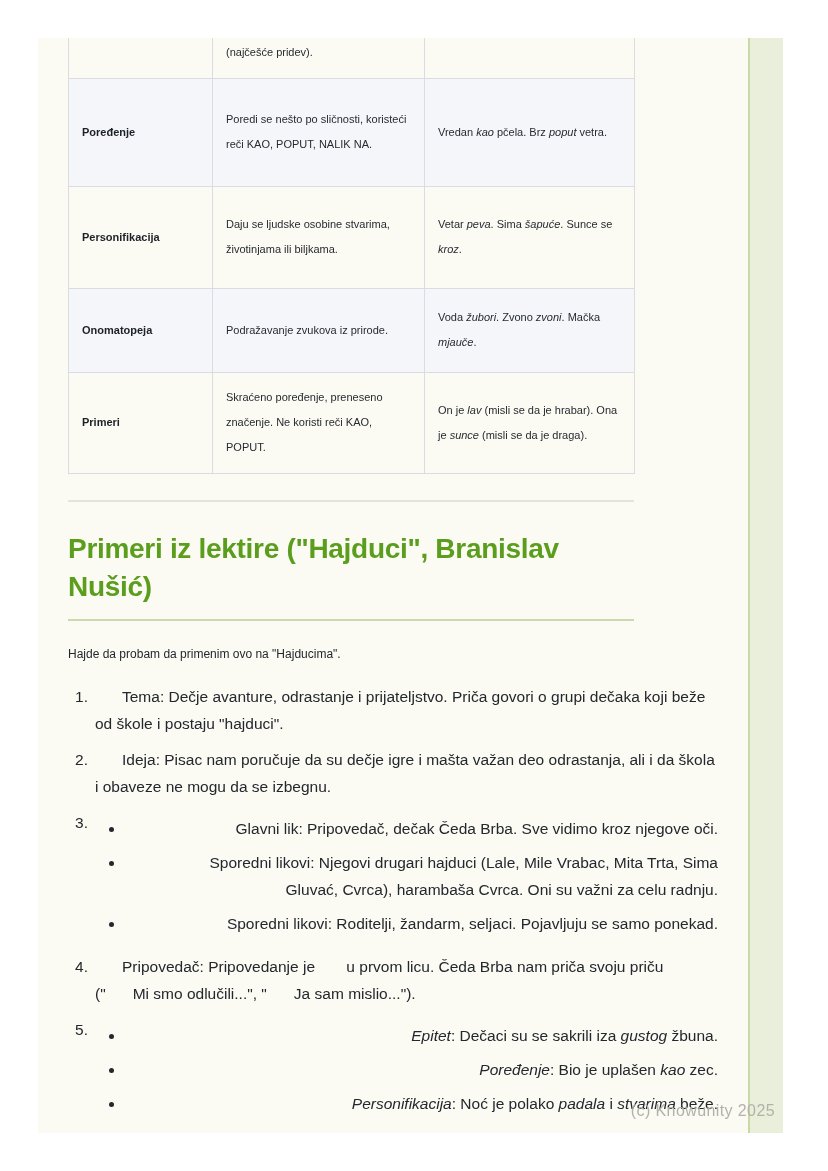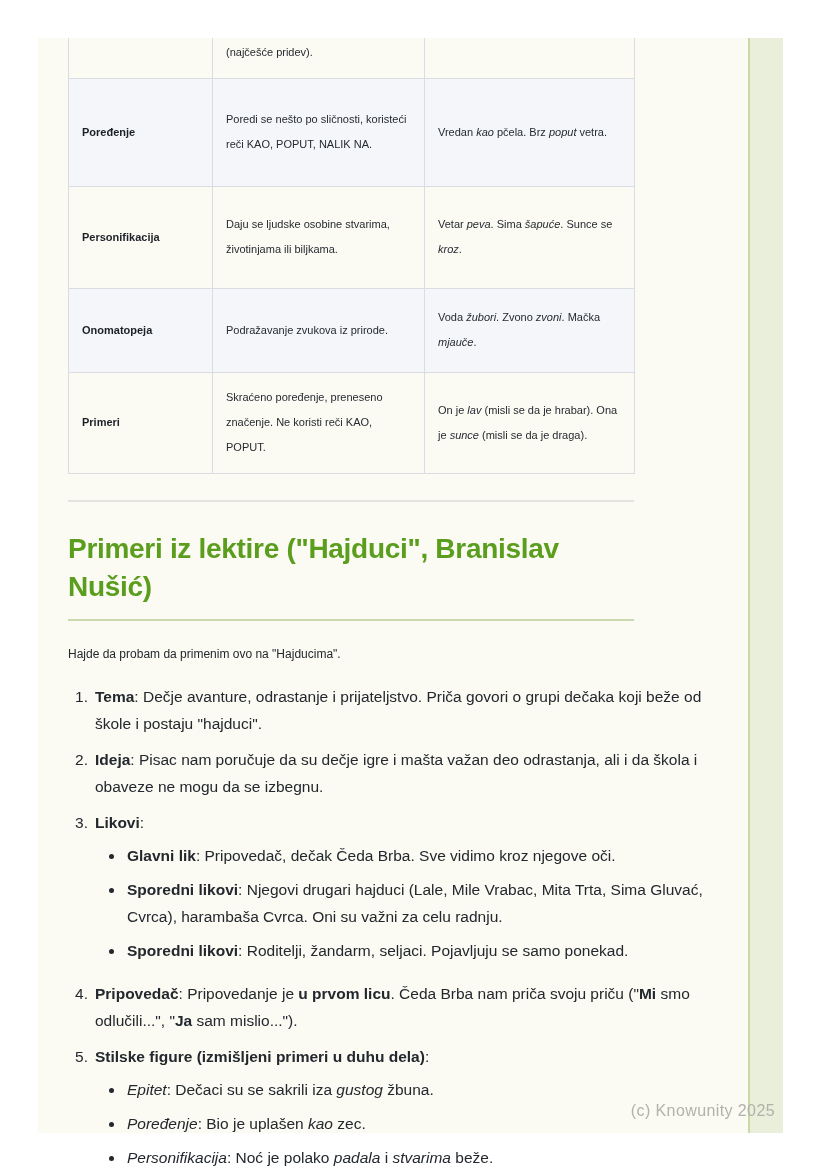--- a/index.html
+++ b/index.html
@@ -9,21 +9,21 @@
   }
   body {
     width: 828px;
     height: 1171px;
     position: relative;
     overflow: hidden;
     font-family: "Liberation Sans", sans-serif;
     color: #23282e;
     -webkit-font-smoothing: antialiased;
   }
-  .b { font-weight: 700; }
+  .b { font-weight: 400; margin-left: 27px; }
   .i { font-style: italic; }
 
   .content-page {
     position: absolute;
     left: 38px;
     top: 38px;
     width: 710px;
     height: 1095px;
     background: #fbfaf3;
   }
@@ -130,20 +130,21 @@
   ol.numbered .item-body { flex: 1 1 auto; }
 
   ul.bullets {
     margin: 6px 0 0 0;
     padding-left: 30px;
     list-style: disc;
   }
   ul.bullets > li {
     margin-bottom: 7px;
     padding-left: 2px;
+    text-align: right;
   }
 </style>
 </head>
 <body>
 
 <div class="content-page">
   <div class="page-inner">
 
     <table class="fig-table">
       <colgroup>
@@ -191,36 +192,34 @@
         <span class="num">1.</span>
         <div class="item-body"><span class="b">Tema</span><span>: Dečje avanture, odrastanje i prijateljstvo. Priča govori o grupi dečaka koji beže od škole i postaju "hajduci".</span></div>
       </li>
       <li>
         <span class="num">2.</span>
         <div class="item-body"><span class="b">Ideja</span><span>: Pisac nam poručuje da su dečje igre i mašta važan deo odrastanja, ali i da škola i obaveze ne mogu da se izbegnu.</span></div>
       </li>
       <li>
         <span class="num">3.</span>
         <div class="item-body">
-          <div><span class="b">Likovi</span><span>:</span></div>
           <ul class="bullets">
             <li><span class="b">Glavni lik</span><span>: Pripovedač, dečak Čeda Brba. Sve vidimo kroz njegove oči.</span></li>
             <li><span class="b">Sporedni likovi</span><span>: Njegovi drugari hajduci (Lale, Mile Vrabac, Mita Trta, Sima Gluvać, Cvrca), harambaša Cvrca. Oni su važni za celu radnju.</span></li>
             <li><span class="b">Sporedni likovi</span><span>: Roditelji, žandarm, seljaci. Pojavljuju se samo ponekad.</span></li>
           </ul>
         </div>
       </li>
       <li>
         <span class="num">4.</span>
         <div class="item-body"><span class="b">Pripovedač</span><span>: Pripovedanje je </span><span class="b">u prvom licu</span><span>. Čeda Brba nam priča svoju priču ("</span><span class="b">Mi</span><span> smo odlučili...", "</span><span class="b">Ja</span><span> sam mislio...").</span></div>
       </li>
       <li>
         <span class="num">5.</span>
         <div class="item-body">
-          <div><span class="b">Stilske figure (izmišljeni primeri u duhu dela)</span><span>:</span></div>
           <ul class="bullets">
             <li><span class="i">Epitet</span><span>: Dečaci su se sakrili iza </span><span class="i">gustog</span><span> žbuna.</span></li>
             <li><span class="i">Poređenje</span><span>: Bio je uplašen </span><span class="i">kao</span><span> zec.</span></li>
             <li><span class="i">Personifikacija</span><span>: Noć je polako </span><span class="i">padala</span><span> i </span><span class="i">stvarima</span><span> beže.</span></li>
           </ul>
         </div>
       </li>
     </ol>
 
   </div>

